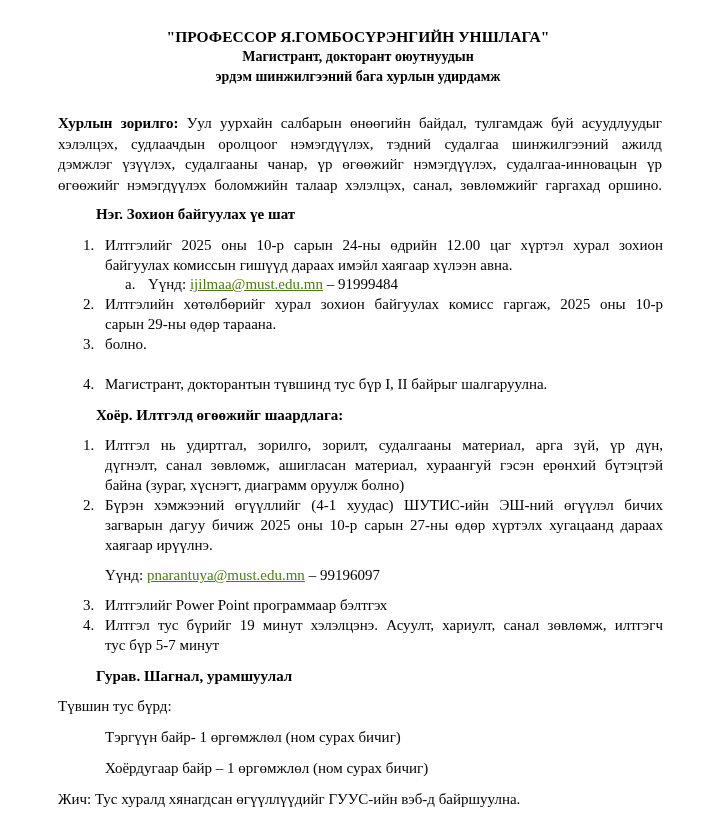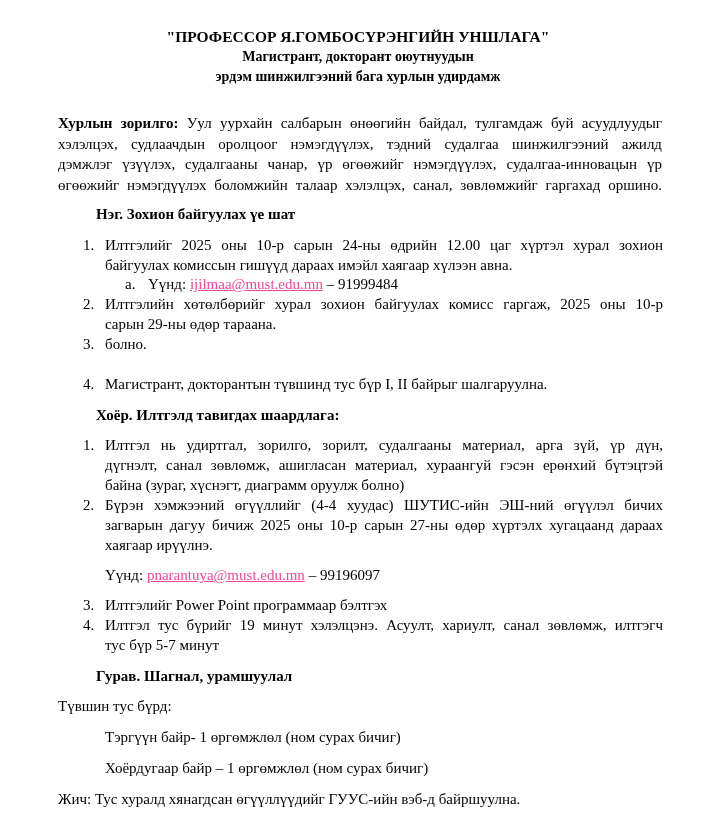--- a/index.html
+++ b/index.html
@@ -15,21 +15,21 @@
   .title-sub { font-size: 14px; }
   .para { position: absolute; left: 58px; width: 604px; line-height: 20.5px; text-align: justify; }
   .bold { font-weight: bold; }
   .heading { position: absolute; left: 58px; font-weight: bold; line-height: 20px; margin-left: 38px; }
   .item { position: absolute; left: 83px; width: 580px; line-height: 20px; }
   .item .num { position: absolute; left: 0; top: 0; width: 20px; }
   .item .txt { margin-left: 22px; text-align: justify; text-align-last: left; display: block; }
   .justify-full { text-align-last: justify !important; }
   .subitem { position: absolute; left: 125px; line-height: 20px; }
   .subitem .num { display: inline-block; width: 23px; }
-  .link { color: #ec4899; text-decoration: underline; }
+  .link { color: #4d7c0f; text-decoration: underline; }
   .plain { position: absolute; line-height: 20px; }
 </style>
 </head>
 <body>
 
 <div class="page">
 
   <div class="title-block">
     <div class="title-main">"ПРОФЕССОР Я.ГОМБОСҮРЭНГИЙН УНШЛАГА"</div>
     <div class="title-sub">Магистрант, докторант оюутнуудын</div>
@@ -64,32 +64,32 @@
   <div class="item" style="top:334px;">
     <span class="num">3.</span>
     <span class="txt">болно.</span>
   </div>
 
   <div class="item" style="top:374px;">
     <span class="num">4.</span>
     <span class="txt">Магистрант, докторантын түвшинд тус бүр I, II байрыг шалгаруулна.</span>
   </div>
 
-  <div class="heading" style="top:405px;">Хоёр. Илтгэлд тавигдах шаардлага:</div>
+  <div class="heading" style="top:405px;">Хоёр. Илтгэлд өгөөжийг шаардлага:</div>
 
   <div class="item" style="top:435px;">
     <span class="num">1.</span>
     <span class="txt justify-full">Илтгэл нь удиртгал, зорилго, зорилт, судалгааны материал, арга зүй, үр дүн,</span>
     <span class="txt justify-full">дүгнэлт, санал зөвлөмж, ашигласан материал, хураангуй гэсэн ерөнхий бүтэцтэй</span>
     <span class="txt">байна (зураг, хүснэгт, диаграмм оруулж болно)</span>
   </div>
 
   <div class="item" style="top:495px;">
     <span class="num">2.</span>
-    <span class="txt justify-full">Бүрэн хэмжээний өгүүллийг (4-4 хуудас) ШУТИС-ийн ЭШ-ний өгүүлэл бичих</span>
+    <span class="txt justify-full">Бүрэн хэмжээний өгүүллийг (4-1 хуудас) ШУТИС-ийн ЭШ-ний өгүүлэл бичих</span>
     <span class="txt justify-full">загварын дагуу бичиж 2025 оны 10-р сарын 27-ны өдөр хүртэлх хугацаанд  дараах</span>
     <span class="txt">хаягаар ирүүлнэ.</span>
   </div>
 
   <div class="plain" style="top:565px; left:105px;">
     <span>Үүнд: </span><a class="link">pnarantuya@must.edu.mn</a><span> – 99196097</span>
   </div>
 
   <div class="item" style="top:595px;">
     <span class="num">3.</span>

